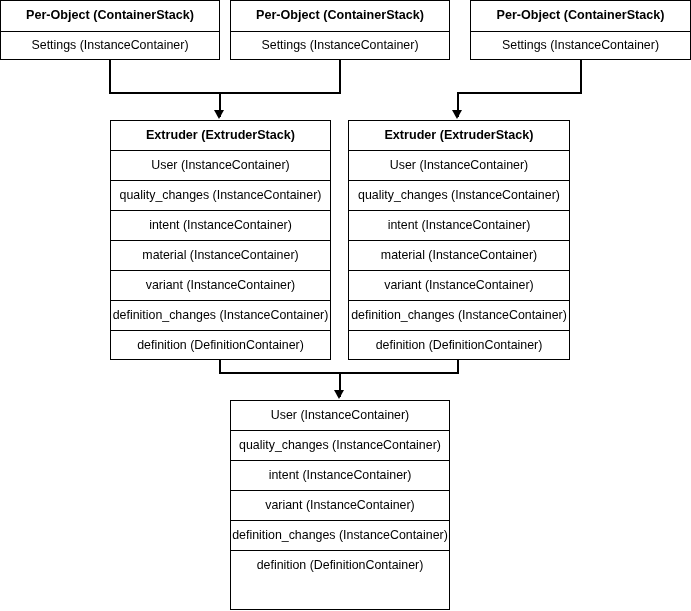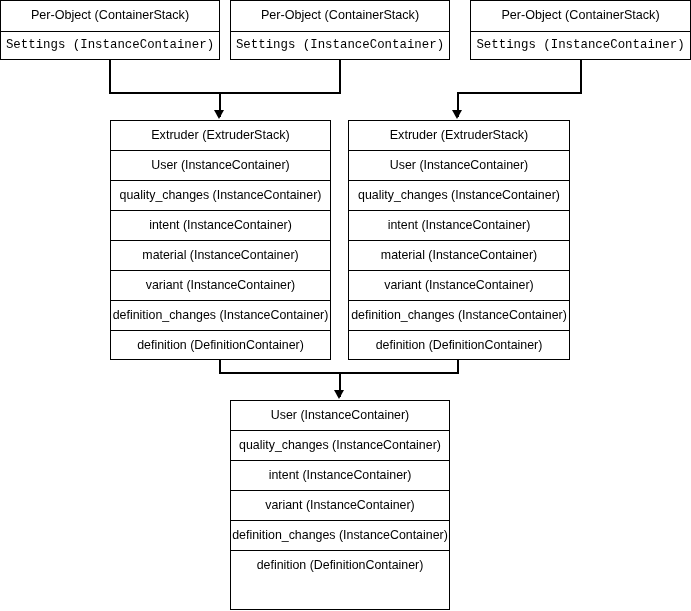--- a/index.html
+++ b/index.html
@@ -32,27 +32,27 @@
     font-size: 12.4px;
     color: #000000;
     border-bottom: 1.3px solid #000000;
     white-space: nowrap;
     overflow: hidden;
   }
   .row:last-child {
     border-bottom: none;
   }
   .row.header {
-    font-weight: normal;
+    font-weight: bold;
     font-size: 12.6px;
     text-align: center;
   }
   
   .node.top .row.header { height: 31px; line-height: 29px; }
-  .node.top .row.body   { height: 29px; line-height: 27px; font-family: Liberation Mono, monospace; }
+  .node.top .row.body   { height: 29px; line-height: 27px; }
 
   
   .conn {
     position: absolute;
     background: #000000;
     z-index: 1;
   }
   .vline { width: 1.6px; }
   .hline { height: 1.6px; }
   .arrow {

